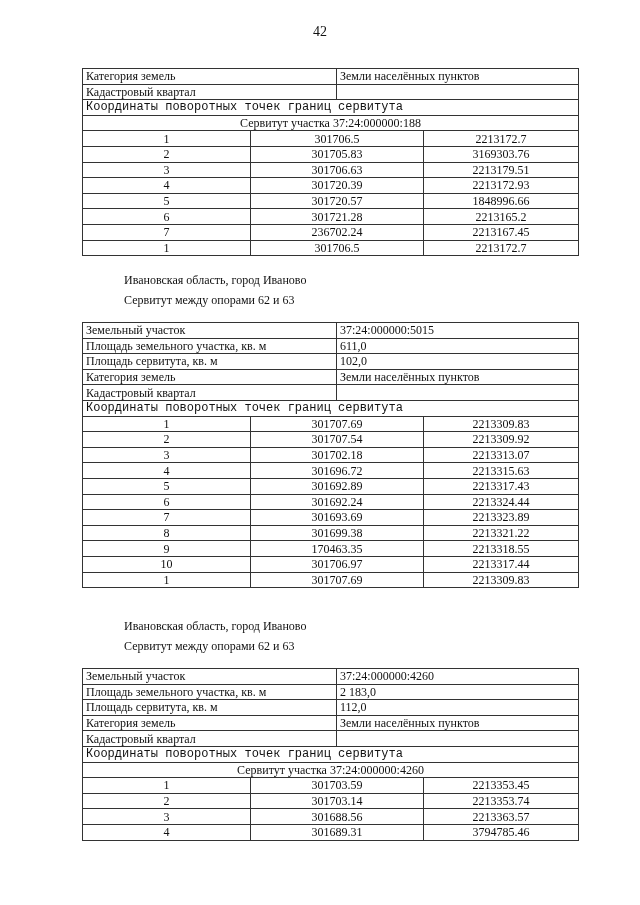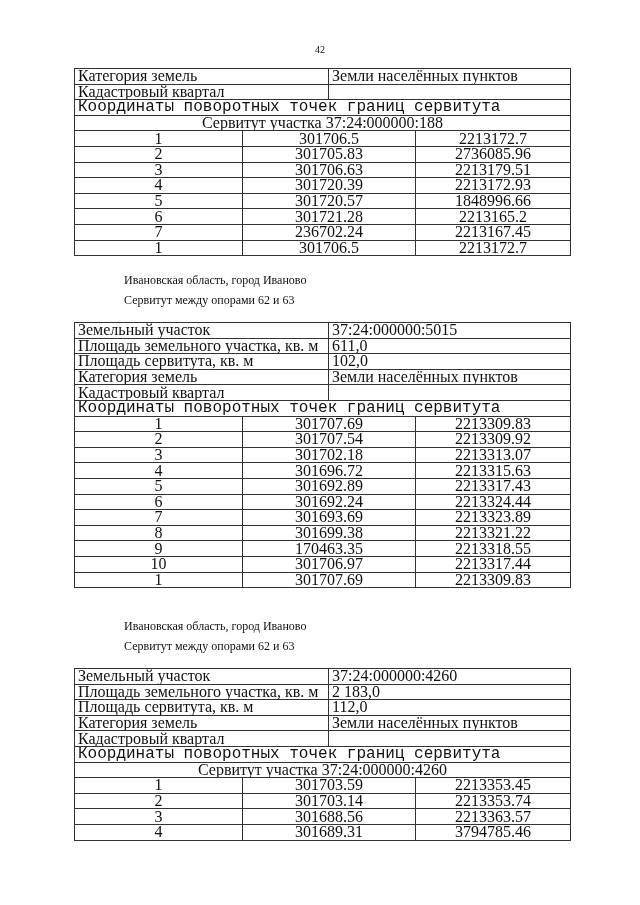--- a/index.html
+++ b/index.html
@@ -10,39 +10,39 @@
     body {
       width: 640px;
       height: 905px;
       position: relative;
       overflow: hidden;
       font-family: "Liberation Serif", "DejaVu Serif", serif;
       color: #111111;
     }
     .page-number {
       position: absolute;
-      top: 44px;
+      top: 24px;
       left: 0;
       width: 640px;
       text-align: center;
-      font-size: 10px;
+      font-size: 14px;
     }
     .heading {
       position: absolute;
       left: 124px;
       font-size: 12px;
       line-height: 20px;
     }
     table.servitude {
       position: absolute;
-      left: 74px;
+      left: 82px;
       width: 496px;
       border-collapse: collapse;
       table-layout: fixed;
-      font-size: 16px;
+      font-size: 12px;
     }
     table.servitude td {
       border: 1px solid #333333;
       padding: 0 3px;
       height: 14.6px;
       line-height: 14px;
       white-space: nowrap;
       overflow: hidden;
     }
     td.lbl { text-align: left; }
@@ -79,21 +79,21 @@
     <td class="full-center" colspan="4">Сервитут участка 37:24:000000:188</td>
   </tr>
   <tr>
         <td class="c">1</td>
         <td class="c" colspan="2">301706.5</td>
         <td class="c">2213172.7</td>
       </tr>
   <tr>
         <td class="c">2</td>
         <td class="c" colspan="2">301705.83</td>
-        <td class="c">2736085.96</td>
+        <td class="c">3169303.76</td>
       </tr>
   <tr>
         <td class="c">3</td>
         <td class="c" colspan="2">301706.63</td>
         <td class="c">2213179.51</td>
       </tr>
   <tr>
         <td class="c">4</td>
         <td class="c" colspan="2">301720.39</td>
         <td class="c">2213172.93</td>

